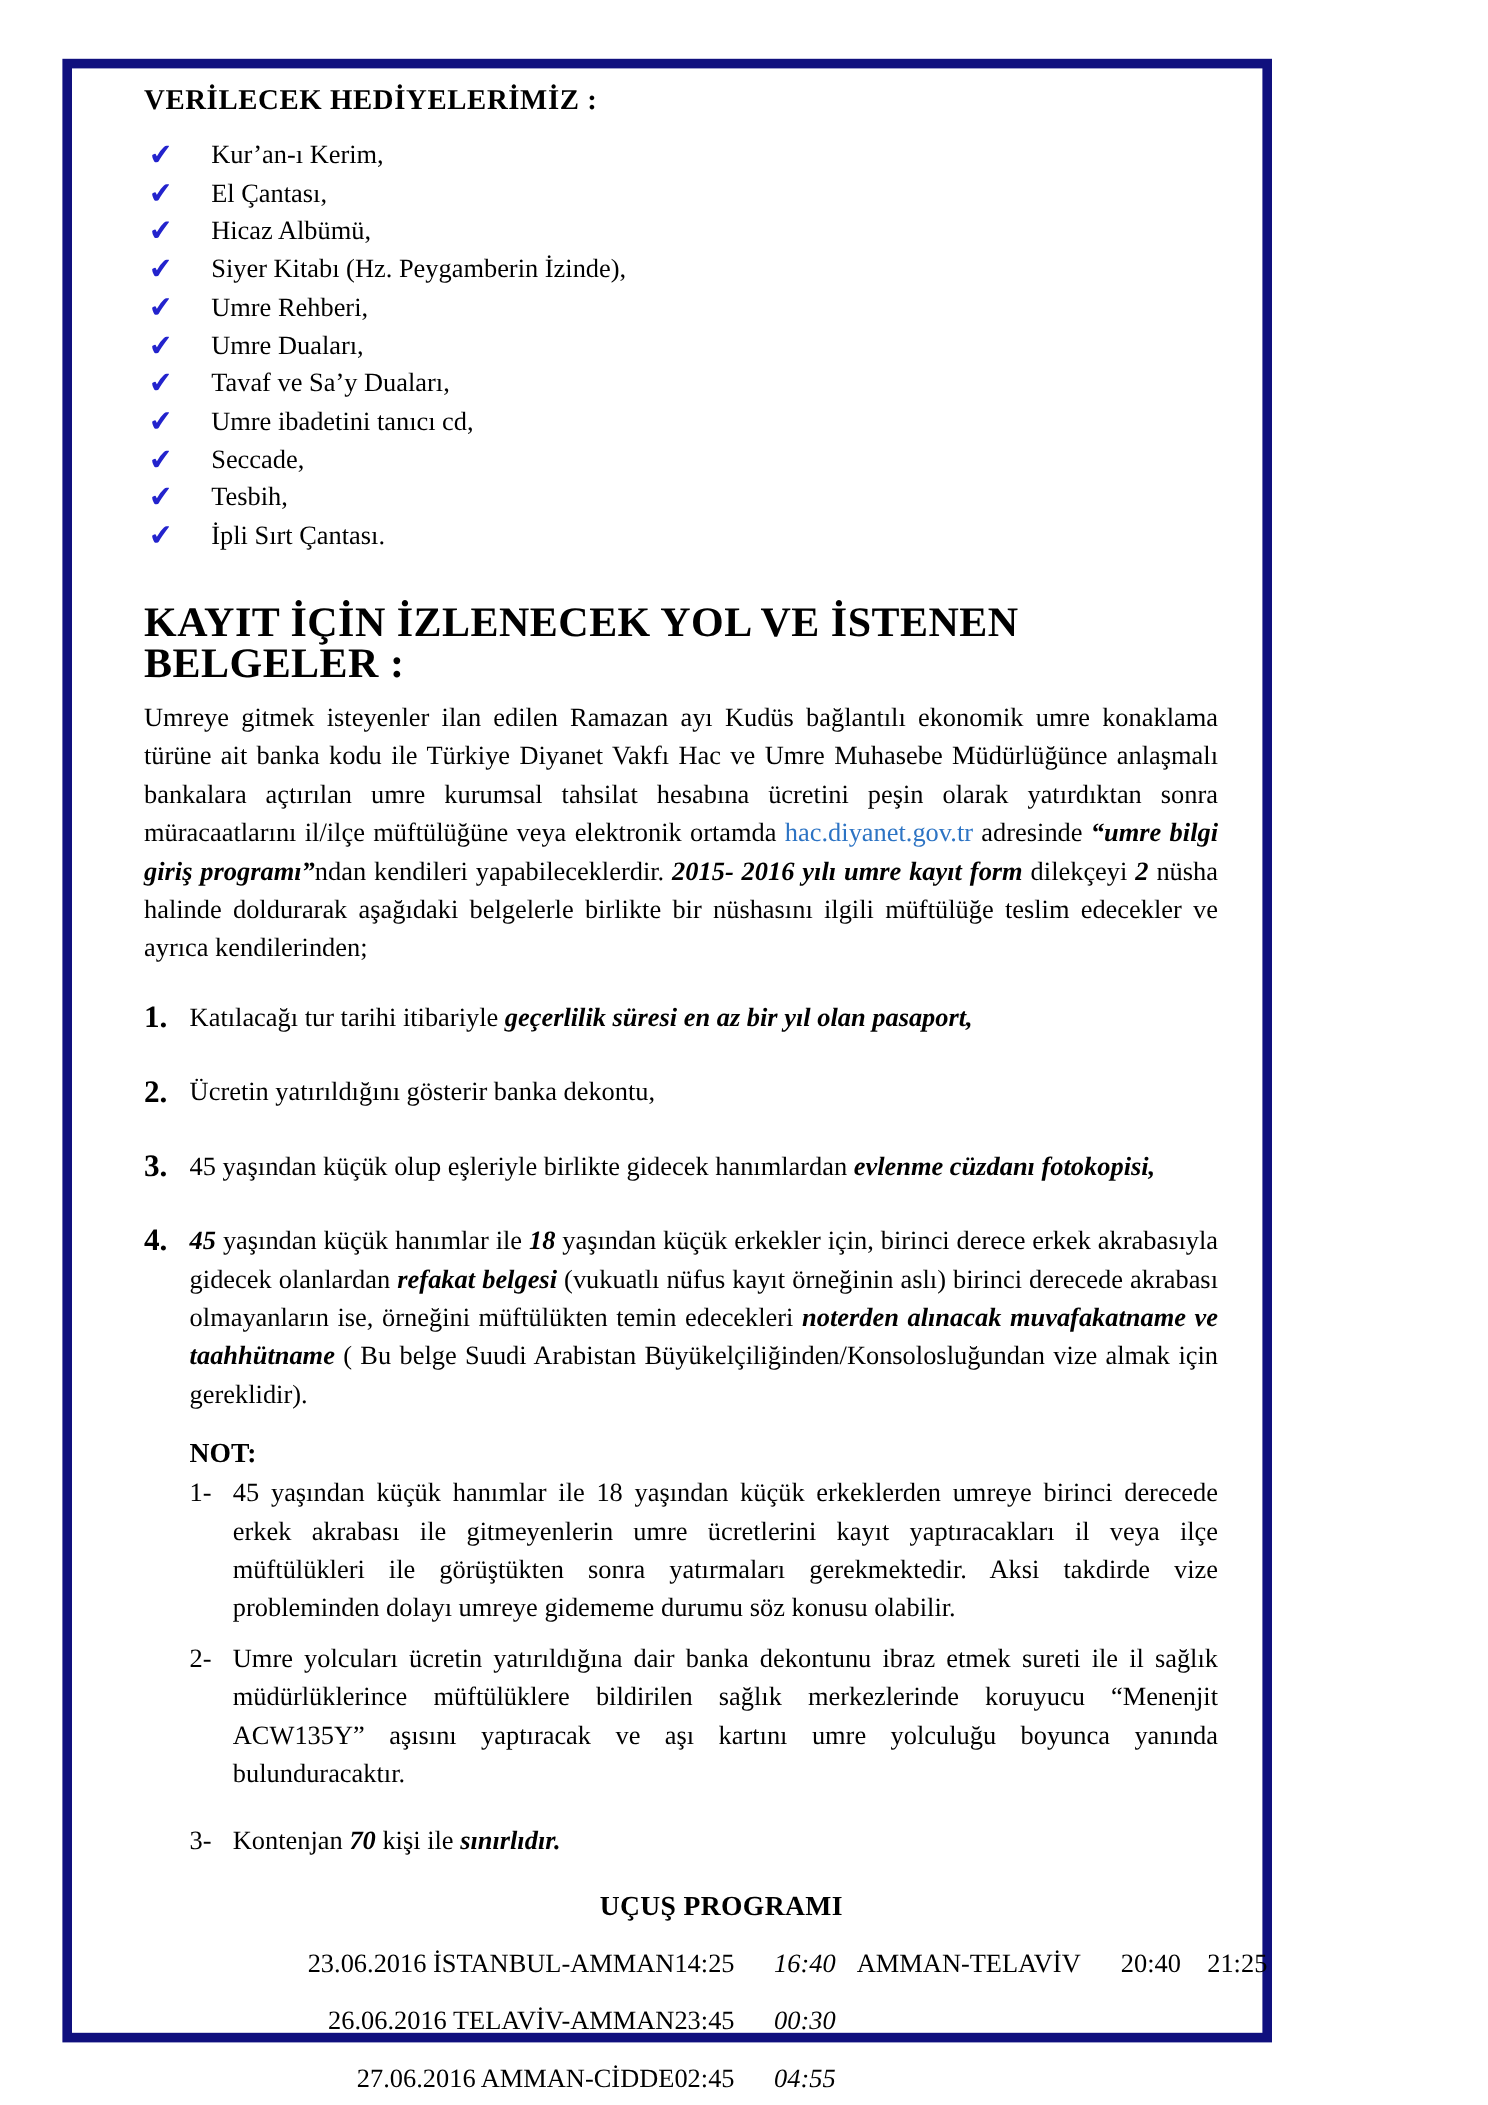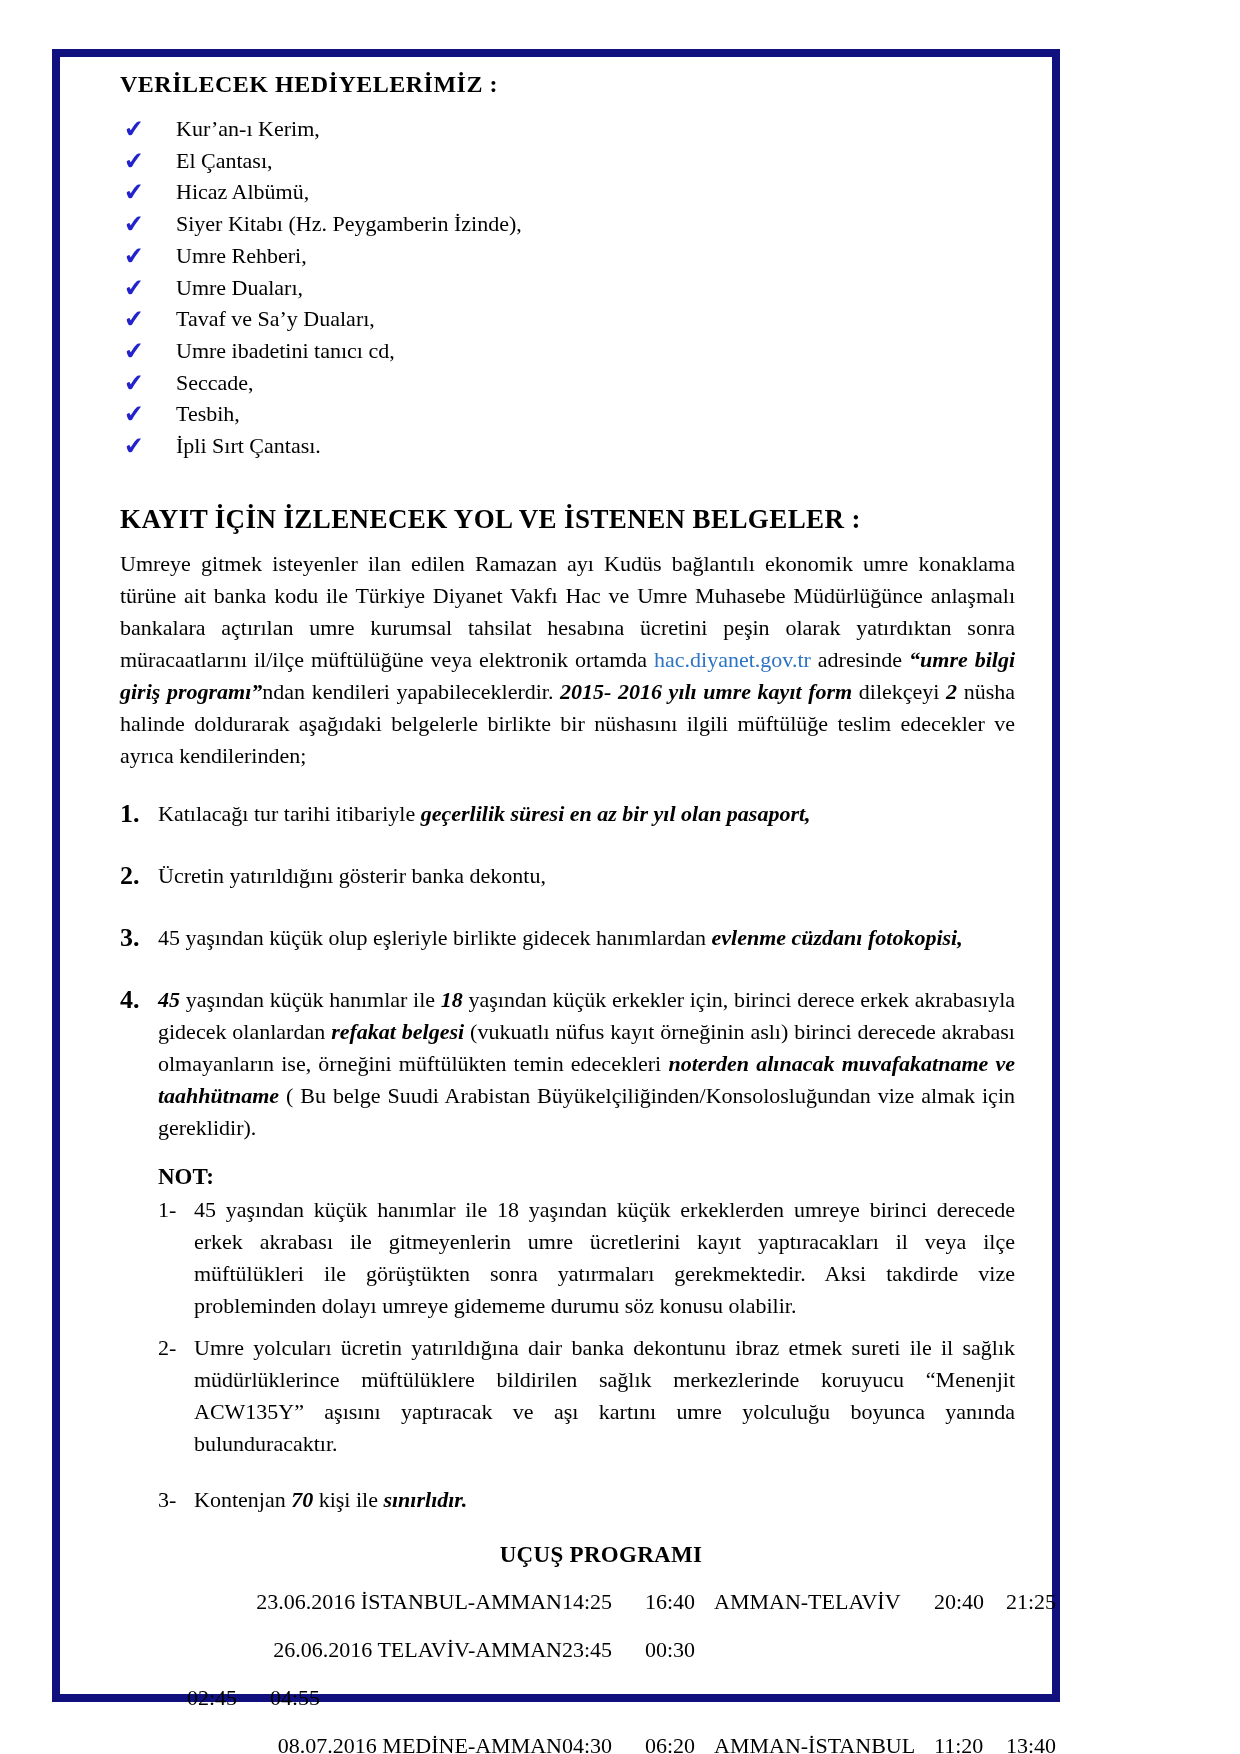--- a/index.html
+++ b/index.html
@@ -33,21 +33,21 @@
   .check{
     width:52px;margin-left:4px;flex:none;
     font-family:"DejaVu Sans",sans-serif;
     font-size:24px;line-height:31.7px;font-weight:bold;
     color:var(--check-blue);
     transform:rotate(-4deg);
   }
   .gift-text{font-size:22px;line-height:31.7px;}
   
   .reg-title{
-    margin:40px 0 0;font-size:27px;line-height:34px;font-weight:bold;letter-spacing:0.4px;
+    margin:40px 0 0;font-size:35px;line-height:34px;font-weight:bold;letter-spacing:0.4px;
   }
   .intro{
     margin:12px 0 0;font-size:22px;line-height:32px;text-align:justify;
   }
   .req-item{display:flex;margin-top:30px;}
   .req-item:first-child{margin-top:26px;}
   .req-num{
     flex:none;width:38px;font-size:26px;line-height:32px;font-weight:bold;
   }
   .req-body{flex:1;font-size:22px;line-height:32px;text-align:justify;}
@@ -58,21 +58,21 @@
   .note-item:first-child{margin-top:2px;}
   .note-item:last-child{margin-top:24px;}
   .note-num{flex:none;width:36px;font-size:22px;line-height:32px;}
   .note-body{flex:1;font-size:22px;line-height:32px;text-align:justify;}
   
   .flights{margin:24px 0 0 67px;}
   .flights-title{font-size:23px;line-height:30px;font-weight:bold;letter-spacing:0.3px;text-align:center;}
   .flight-row{display:flex;margin-top:16px;font-size:22px;line-height:32px;white-space:nowrap;}
   .f-c1{flex:none;width:375px;text-align:right;}
   .f-dep{flex:none;width:83px;}
-  .f-arr{flex:none;width:69px;}
+  .f-arr{flex:none;width:69px;font-style:italic;}
   .f-r2{flex:none;width:220px;}
   .f-dep2{flex:none;width:72px;}
   .f-arr2{flex:none;}
   
   .b{font-weight:bold;font-style:italic;}
   .doclink{color:var(--link-blue);text-decoration:none;cursor:pointer;}
 </style>
 </head>
 <body>
 
@@ -199,20 +199,21 @@
   <div class="flight-row">
     <span class="f-c1">26.06.2016 TELAVİV-AMMAN</span>
     <span class="f-dep">23:45</span>
     <span class="f-arr">00:30</span>
     <span class="f-r2"></span>
     <span class="f-dep2"></span>
     <span class="f-arr2"></span>
   </div>
 
   <div class="flight-row">
+    <span class="f-c1">27.06.2016 AMMAN-CİDDE</span>
     <span class="f-dep">02:45</span>
     <span class="f-arr">04:55</span>
     <span class="f-r2"></span>
     <span class="f-dep2"></span>
     <span class="f-arr2"></span>
   </div>
 
   <div class="flight-row">
     <span class="f-c1">08.07.2016 MEDİNE-AMMAN</span>
     <span class="f-dep">04:30</span>

